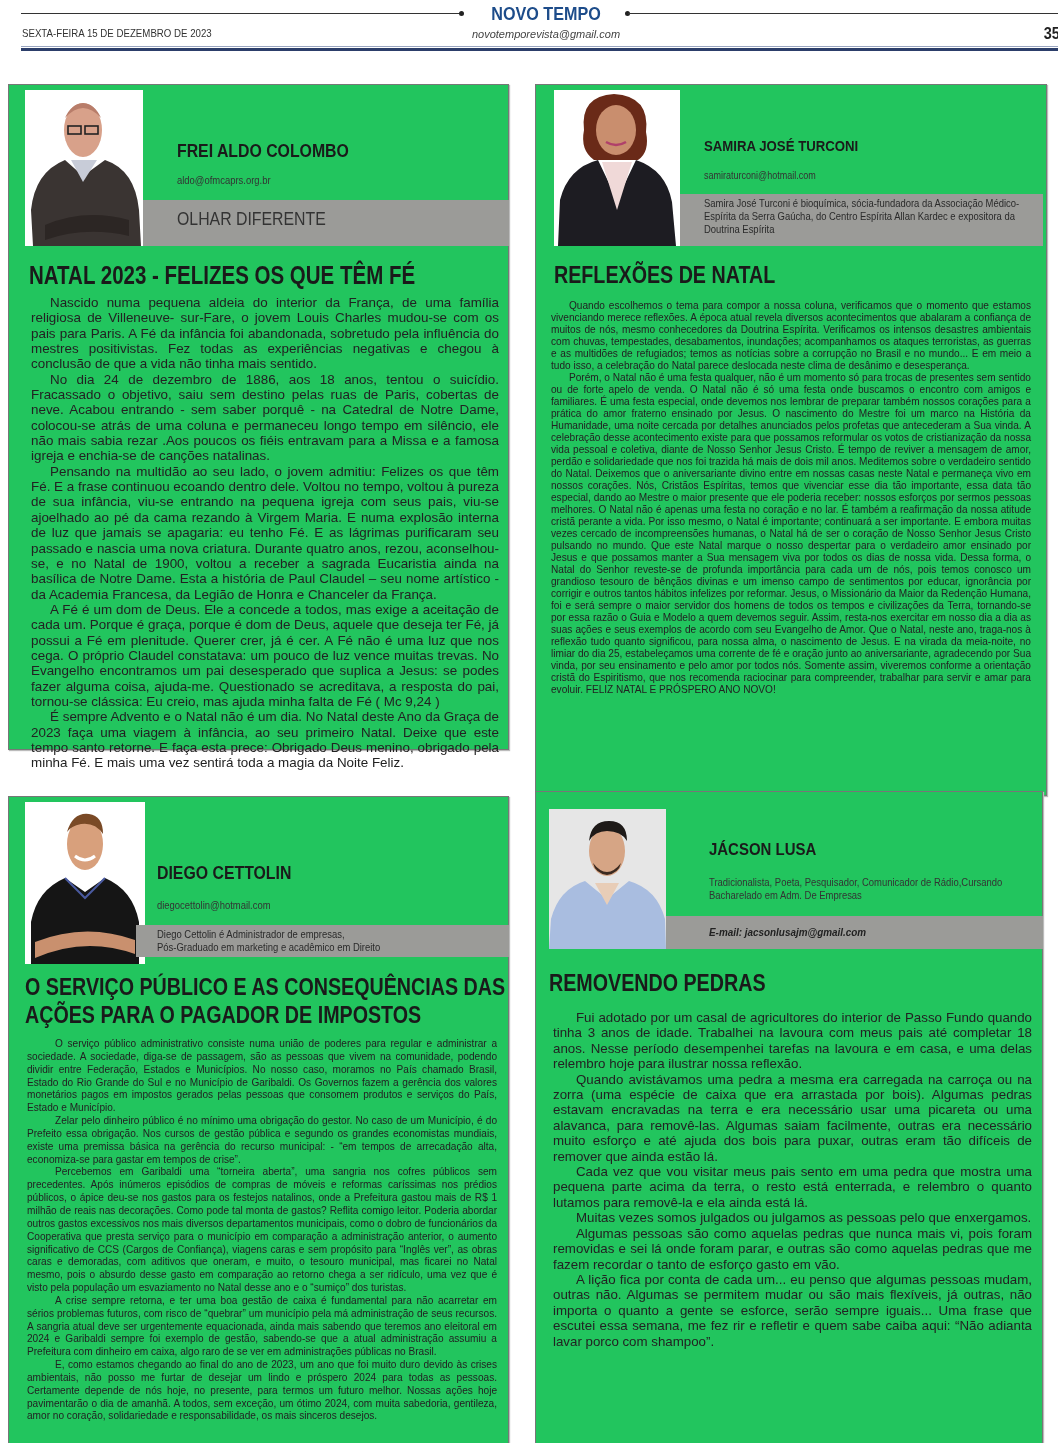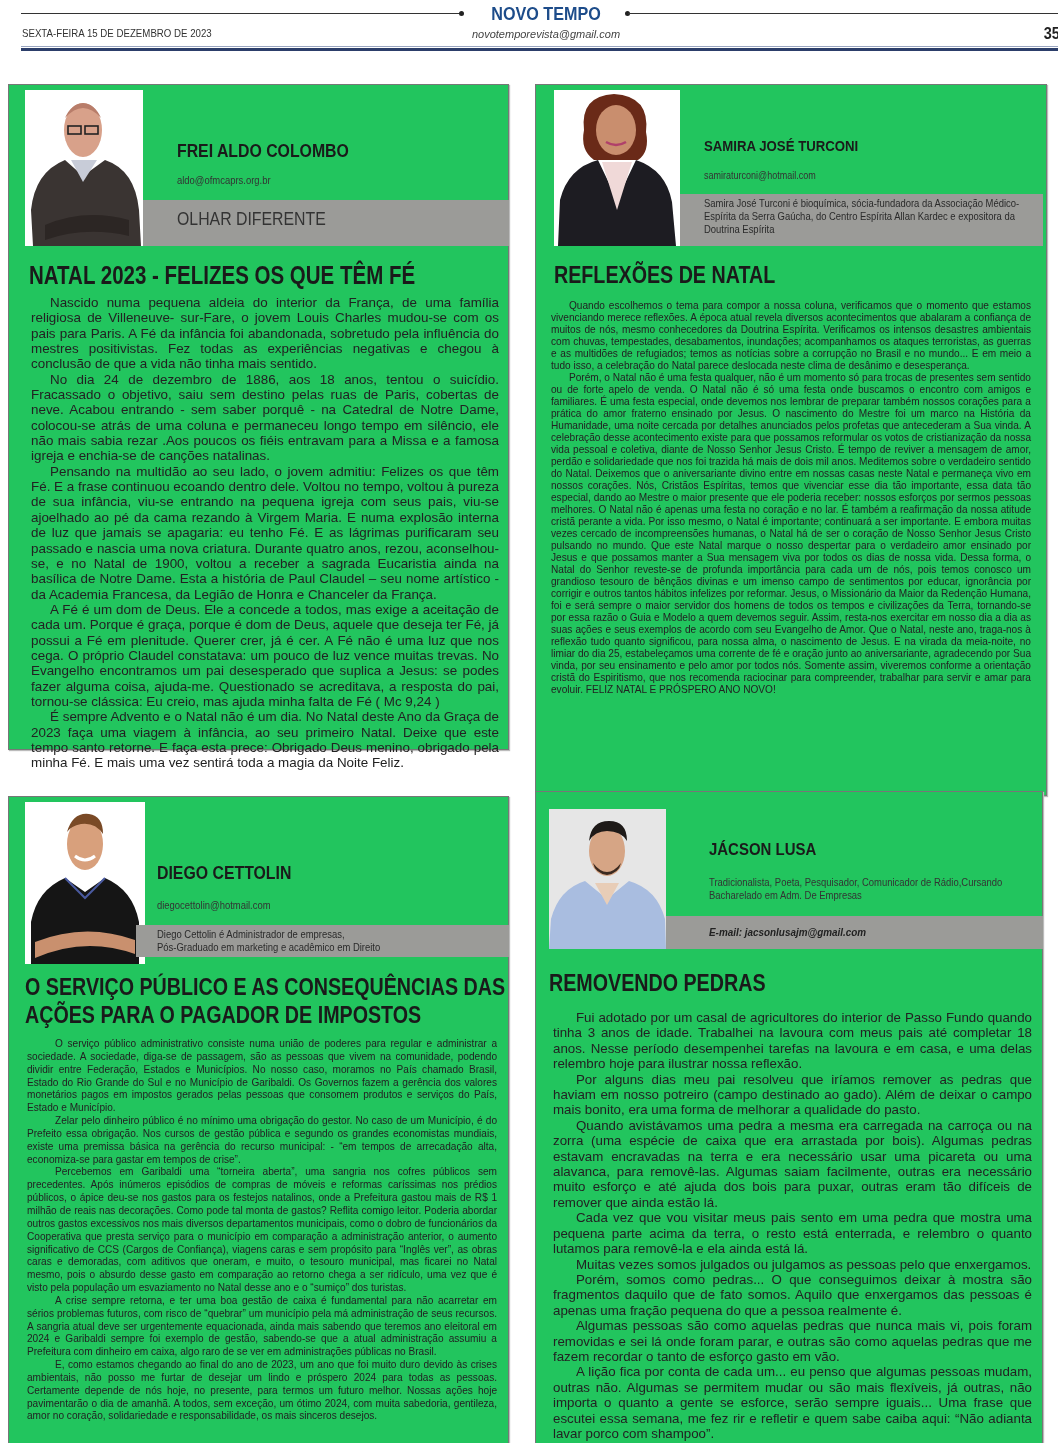--- a/index.html
+++ b/index.html
@@ -190,21 +190,19 @@
       <path d="M44 54 Q58 72 72 54 Q70 64 58 66 Q46 64 44 54 Z" fill="#3b2a20"></path>
     </svg>
   </div>
   <div class="author-name">JÁCSON LUSA</div>
   <div class="band-text desc">Tradicionalista, Poeta, Pesquisador, Comunicador de Rádio,Cursando Bacharelado em Adm. De Empresas</div>
   <div class="grey-band"></div>
   <div class="band-text mail">E-mail: jacsonlusajm@gmail.com</div>
   <h1 class="headline">REMOVENDO PEDRAS</h1>
   <div class="body-text">
     <p>Fui adotado por um casal de agricultores do interior de Passo Fundo quando tinha 3 anos de idade. Trabalhei na lavoura com meus pais até completar 18 anos. Nesse período desempenhei tarefas na lavoura e em casa, e uma delas relembro hoje para ilustrar nossa reflexão.</p>
-    <p>Por alguns dias meu pai resolveu que iríamos remover as pedras que haviam em nosso potreiro (campo destinado ao gado). Além de deixar o campo mais bonito, era uma forma de melhorar a qualidade do pasto.</p>
     <p>Quando avistávamos uma pedra a mesma era carregada na carroça ou na zorra (uma espécie de caixa que era arrastada por bois). Algumas pedras estavam encravadas na terra e era necessário usar uma picareta ou uma alavanca, para removê-las. Algumas saiam facilmente, outras era necessário muito esforço e até ajuda dos bois para puxar, outras eram tão difíceis de remover que ainda estão lá.</p>
     <p>Cada vez que vou visitar meus pais sento em uma pedra que  mostra uma pequena parte acima da terra, o resto está enterrada, e relembro o quanto lutamos para removê-la e ela ainda está lá.</p>
     <p>Muitas vezes somos julgados ou julgamos as pessoas pelo que enxergamos.</p>
-    <p>Porém, somos como pedras... O que conseguimos deixar à mostra são fragmentos daquilo que de fato somos. Aquilo que enxergamos das pessoas é apenas uma fração pequena do que a pessoa realmente é.</p>
     <p>Algumas pessoas são como aquelas pedras que nunca mais vi, pois foram removidas e sei lá onde foram parar, e outras são como aquelas pedras que me fazem recordar o tanto de esforço gasto em vão.</p>
     <p>A lição fica por conta de cada um... eu penso que algumas pessoas mudam, outras não. Algumas se permitem mudar ou são mais flexíveis, já outras, não importa o quanto a gente se esforce, serão sempre iguais... Uma frase que escutei essa semana, me fez rir e refletir e quem sabe caiba aqui: “Não adianta lavar porco com shampoo”.</p>
   </div>
 </article>
 
 </body></html>

